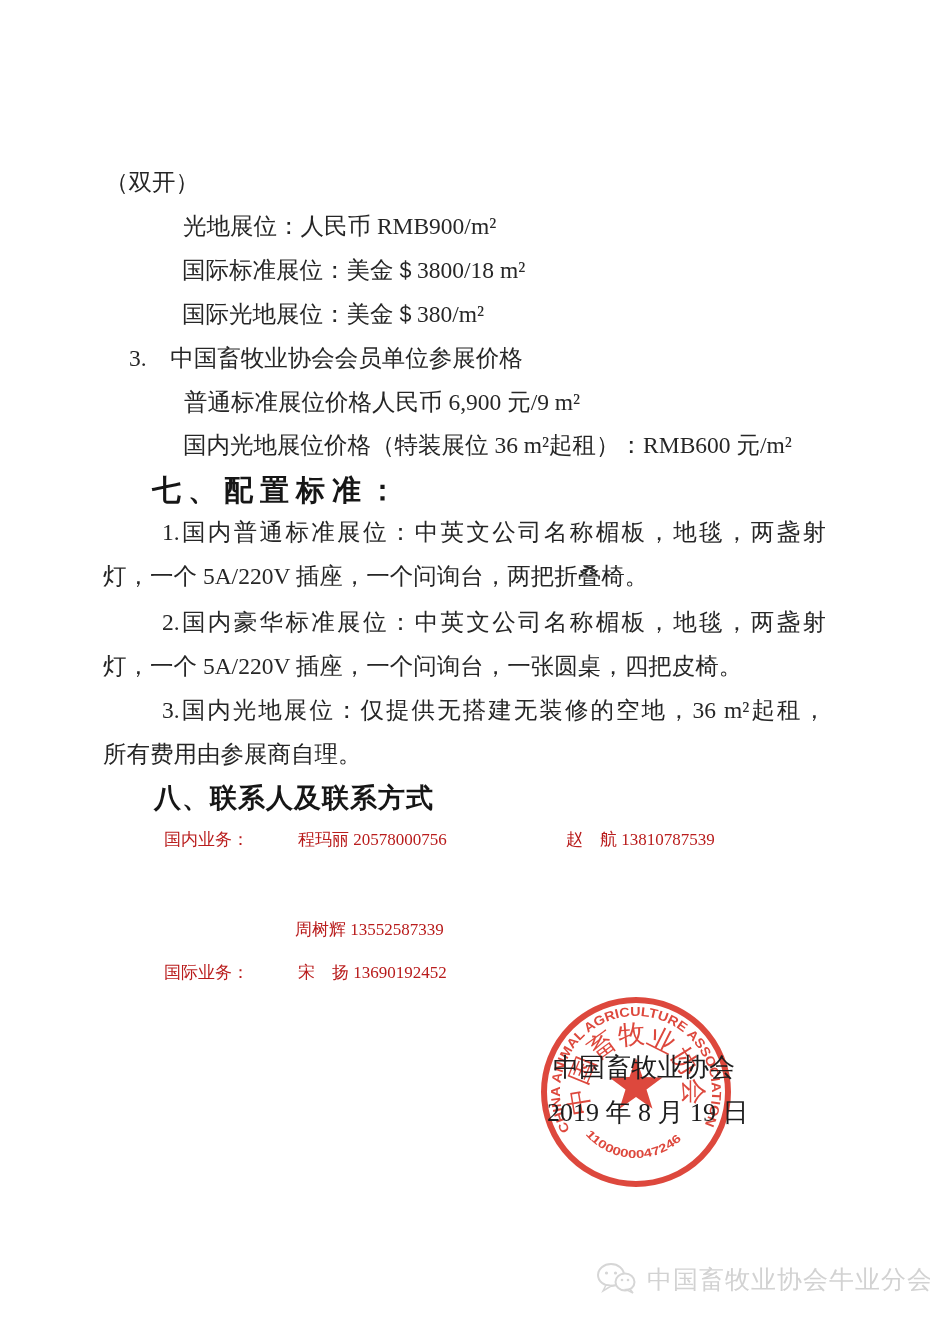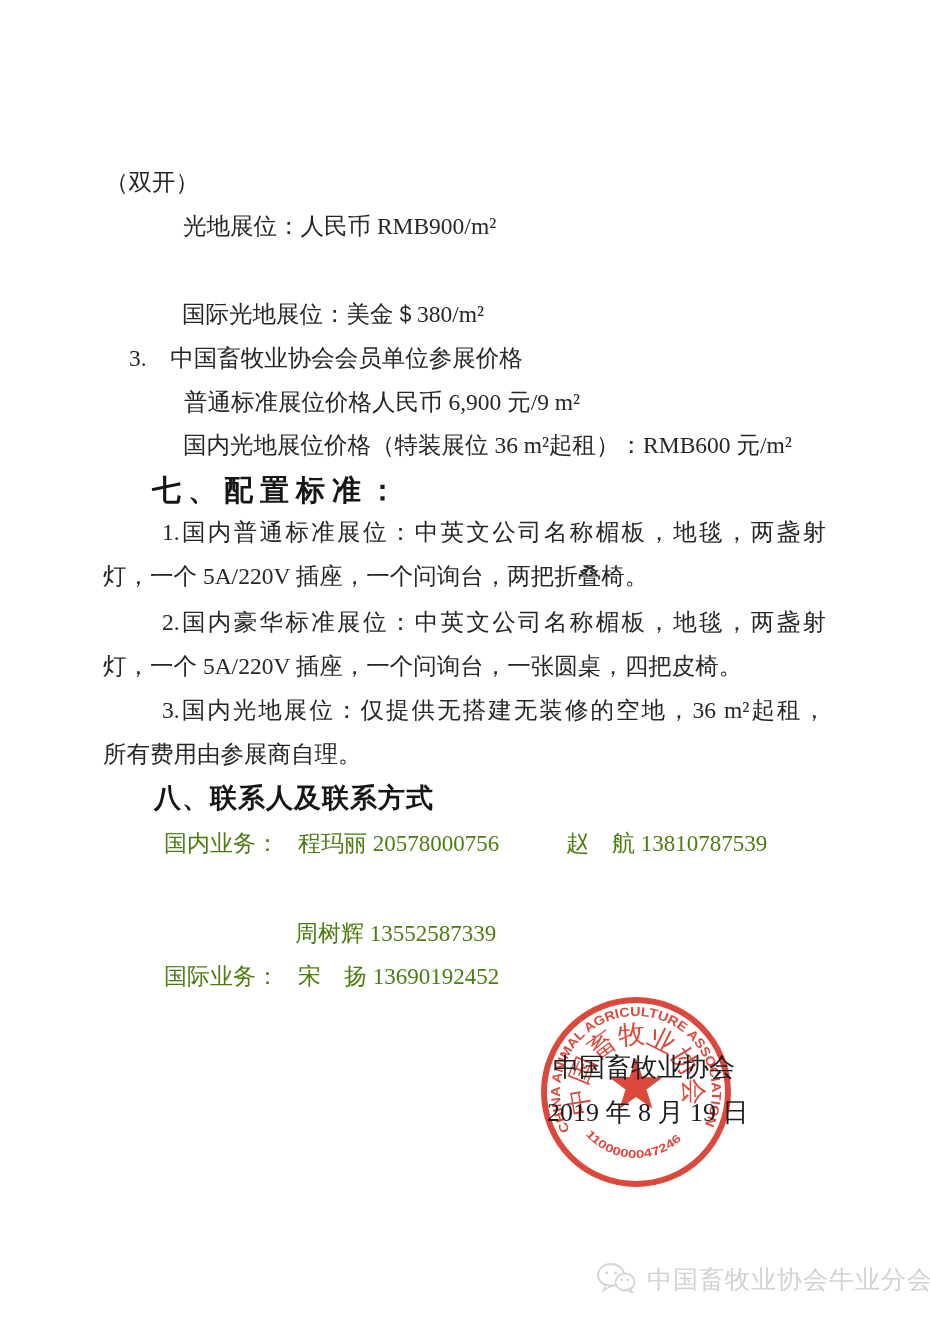--- a/index.html
+++ b/index.html
@@ -28,22 +28,22 @@
   .hd {
     font-family:"Liberation Sans","DejaVu Sans",sans-serif;
     font-weight:700;
     color:#161616;
   }
   .h7 { font-size:29px; letter-spacing:7px; }
   .h8 { font-size:27px; letter-spacing:1px; }
   .cline { position:absolute; left:0; top:0; width:100%; height:40px; z-index:2; }
   .cline span {
     position:absolute;
-    font-size:23px;
-    color:#4d7c0f;
+    font-size:17px;
+    color:#b91c1c;
     white-space:nowrap;
   }
   .sig {
     position:absolute;
     margin:0;
     font-size:26px;
     color:#1d1d1d;
     white-space:nowrap;
     z-index:3;
   }
@@ -64,20 +64,21 @@
     text-shadow:1px 1px 0 #ffffff;
   }
 </style>
 </head>
 <body>
 
 <div class="page">
 
   <p class="ln" style="left:105px;top:168px">（双开）</p>
   <p class="ln" style="left:183px;top:212px">光地展位：人民币 RMB900/m²</p>
+  <p class="ln" style="left:182px;top:256px">国际标准展位：美金＄3800/18 m²</p>
   <p class="ln" style="left:182px;top:300px">国际光地展位：美金＄380/m²</p>
 
   <p class="ln" style="left:129px;top:344px">3.　中国畜牧业协会会员单位参展价格</p>
   <p class="ln" style="left:184px;top:388px">普通标准展位价格人民币 6,900 元/9 m²</p>
   <p class="ln" style="left:183px;top:431px">国内光地展位价格（特装展位 36 m²起租）：RMB600 元/m²</p>
 
   <p class="ln hd h7" style="left:152px;top:472px">七、配置标准：</p>
   <p class="ln just" style="left:162px;top:518px;width:664px">1.国内普通标准展位：中英文公司名称楣板，地毯，两盏射</p>
   <p class="ln" style="left:103px;top:562px">灯，一个 5A/220V 插座，一个问询台，两把折叠椅。</p>
   <p class="ln just" style="left:162px;top:608px;width:664px">2.国内豪华标准展位：中英文公司名称楣板，地毯，两盏射</p>

